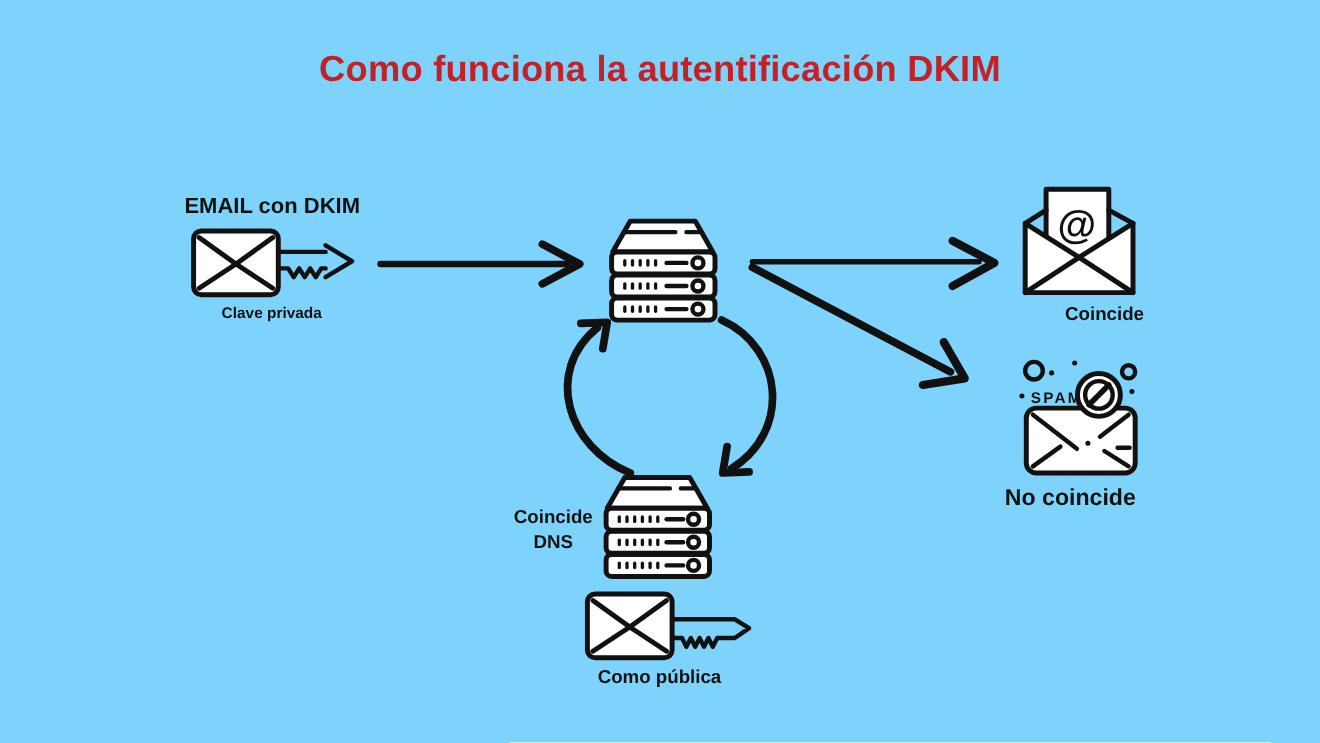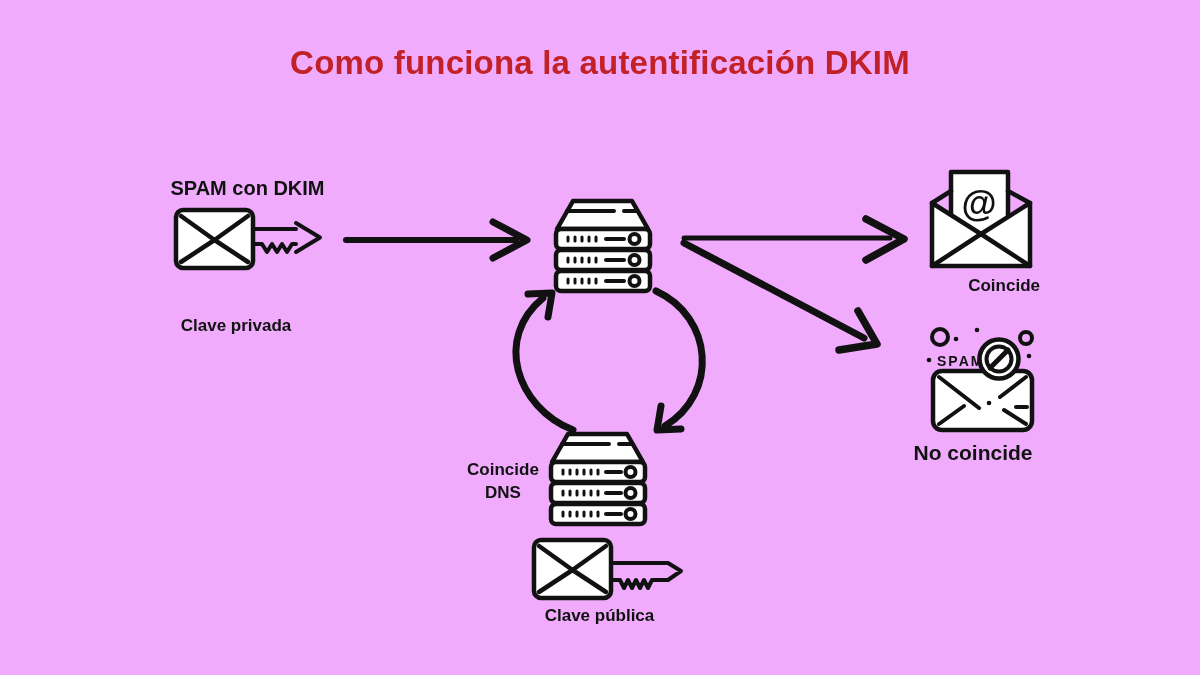--- a/index.html
+++ b/index.html
@@ -1,30 +1,30 @@
 <!DOCTYPE html>
 <html><head>
 <meta charset="utf-8">
 <style>
   html,body { margin:0; padding:0; background:#ffffff; }
   .canvas {
-    position:relative; width:1200px; height:675px; background:#f0abfc;
+    position:relative; width:1200px; height:675px; background:#7dd3fc;
     font-family:"Liberation Sans", sans-serif; overflow:hidden;
   }
   .title {
     position:absolute; left:0; top:44px; width:1200px; text-align:center;
     font-size:33px; font-weight:700; color:#c32128; letter-spacing:0.2px;
   }
   .art { position:absolute; left:0; top:0; width:1200px; height:675px; }
   .lbl {
     position:absolute; color:#111; font-weight:700; text-align:center;
     white-space:pre-line;
   }
   .lbl-email   { left:160px; top:177px; width:175px; font-size:20px; }
-  .lbl-privada { left:161px; top:276px; width:150px; font-size:17px;margin-top:40px; }
+  .lbl-privada { left:172px; top:276px; width:150px; font-size:14px; }
   .lbl-recv    { left:544px; top:117px; width:120px; font-size:16.5px; line-height:22px; }
   .lbl-dns     { left:448px; top:458px; width:110px; font-size:17px; line-height:23px; }
   .lbl-publica { left:522px; top:606px; width:155px; font-size:17px; }
   .lbl-match   { left:920px; top:276px; width:120px; font-size:17px;text-align:right; }
   .lbl-nomatch { left:913px; top:441px; width:120px; font-size:21px; }
 
   
   .ln  { fill:#ffffff; stroke:#111; stroke-width:4.5; stroke-linejoin:round; stroke-linecap:round; }
   .ls  { fill:none;    stroke:#111; stroke-width:4.5; stroke-linejoin:round; stroke-linecap:round; }
   .ls4 { fill:none;    stroke:#111; stroke-width:4;   stroke-linejoin:round; stroke-linecap:round; }
@@ -162,21 +162,21 @@
       <path class="ls4" d="M939,377 L979,408 M1026,377 L1000,397 M1016,407 H1027 M939,424 L964,406 M1026,424 L1004,410"></path>
       <circle class="dot" cx="989" cy="403" r="2.3"></circle>
       <g>
         <circle class="ln" cx="999" cy="359" r="19.5"></circle>
         <circle class="ls4" cx="999" cy="359" r="12.5"></circle>
         <path class="arr" stroke-width="5" d="M990,368 L1008,350"></path>
       </g>
     </g>
   </svg>
 
-  <div class="lbl lbl-email">SPAM con DKIM</div>
+  <div class="lbl lbl-email">EMAIL con DKIM</div>
   <div class="lbl lbl-privada">Clave privada</div>
   <div class="lbl lbl-dns">Coincide
 DNS</div>
-  <div class="lbl lbl-publica">Clave pública</div>
+  <div class="lbl lbl-publica">Como pública</div>
   <div class="lbl lbl-match">Coincide</div>
   <div class="lbl lbl-nomatch">No coincide</div>
 
 </div>
 
 </body></html>

